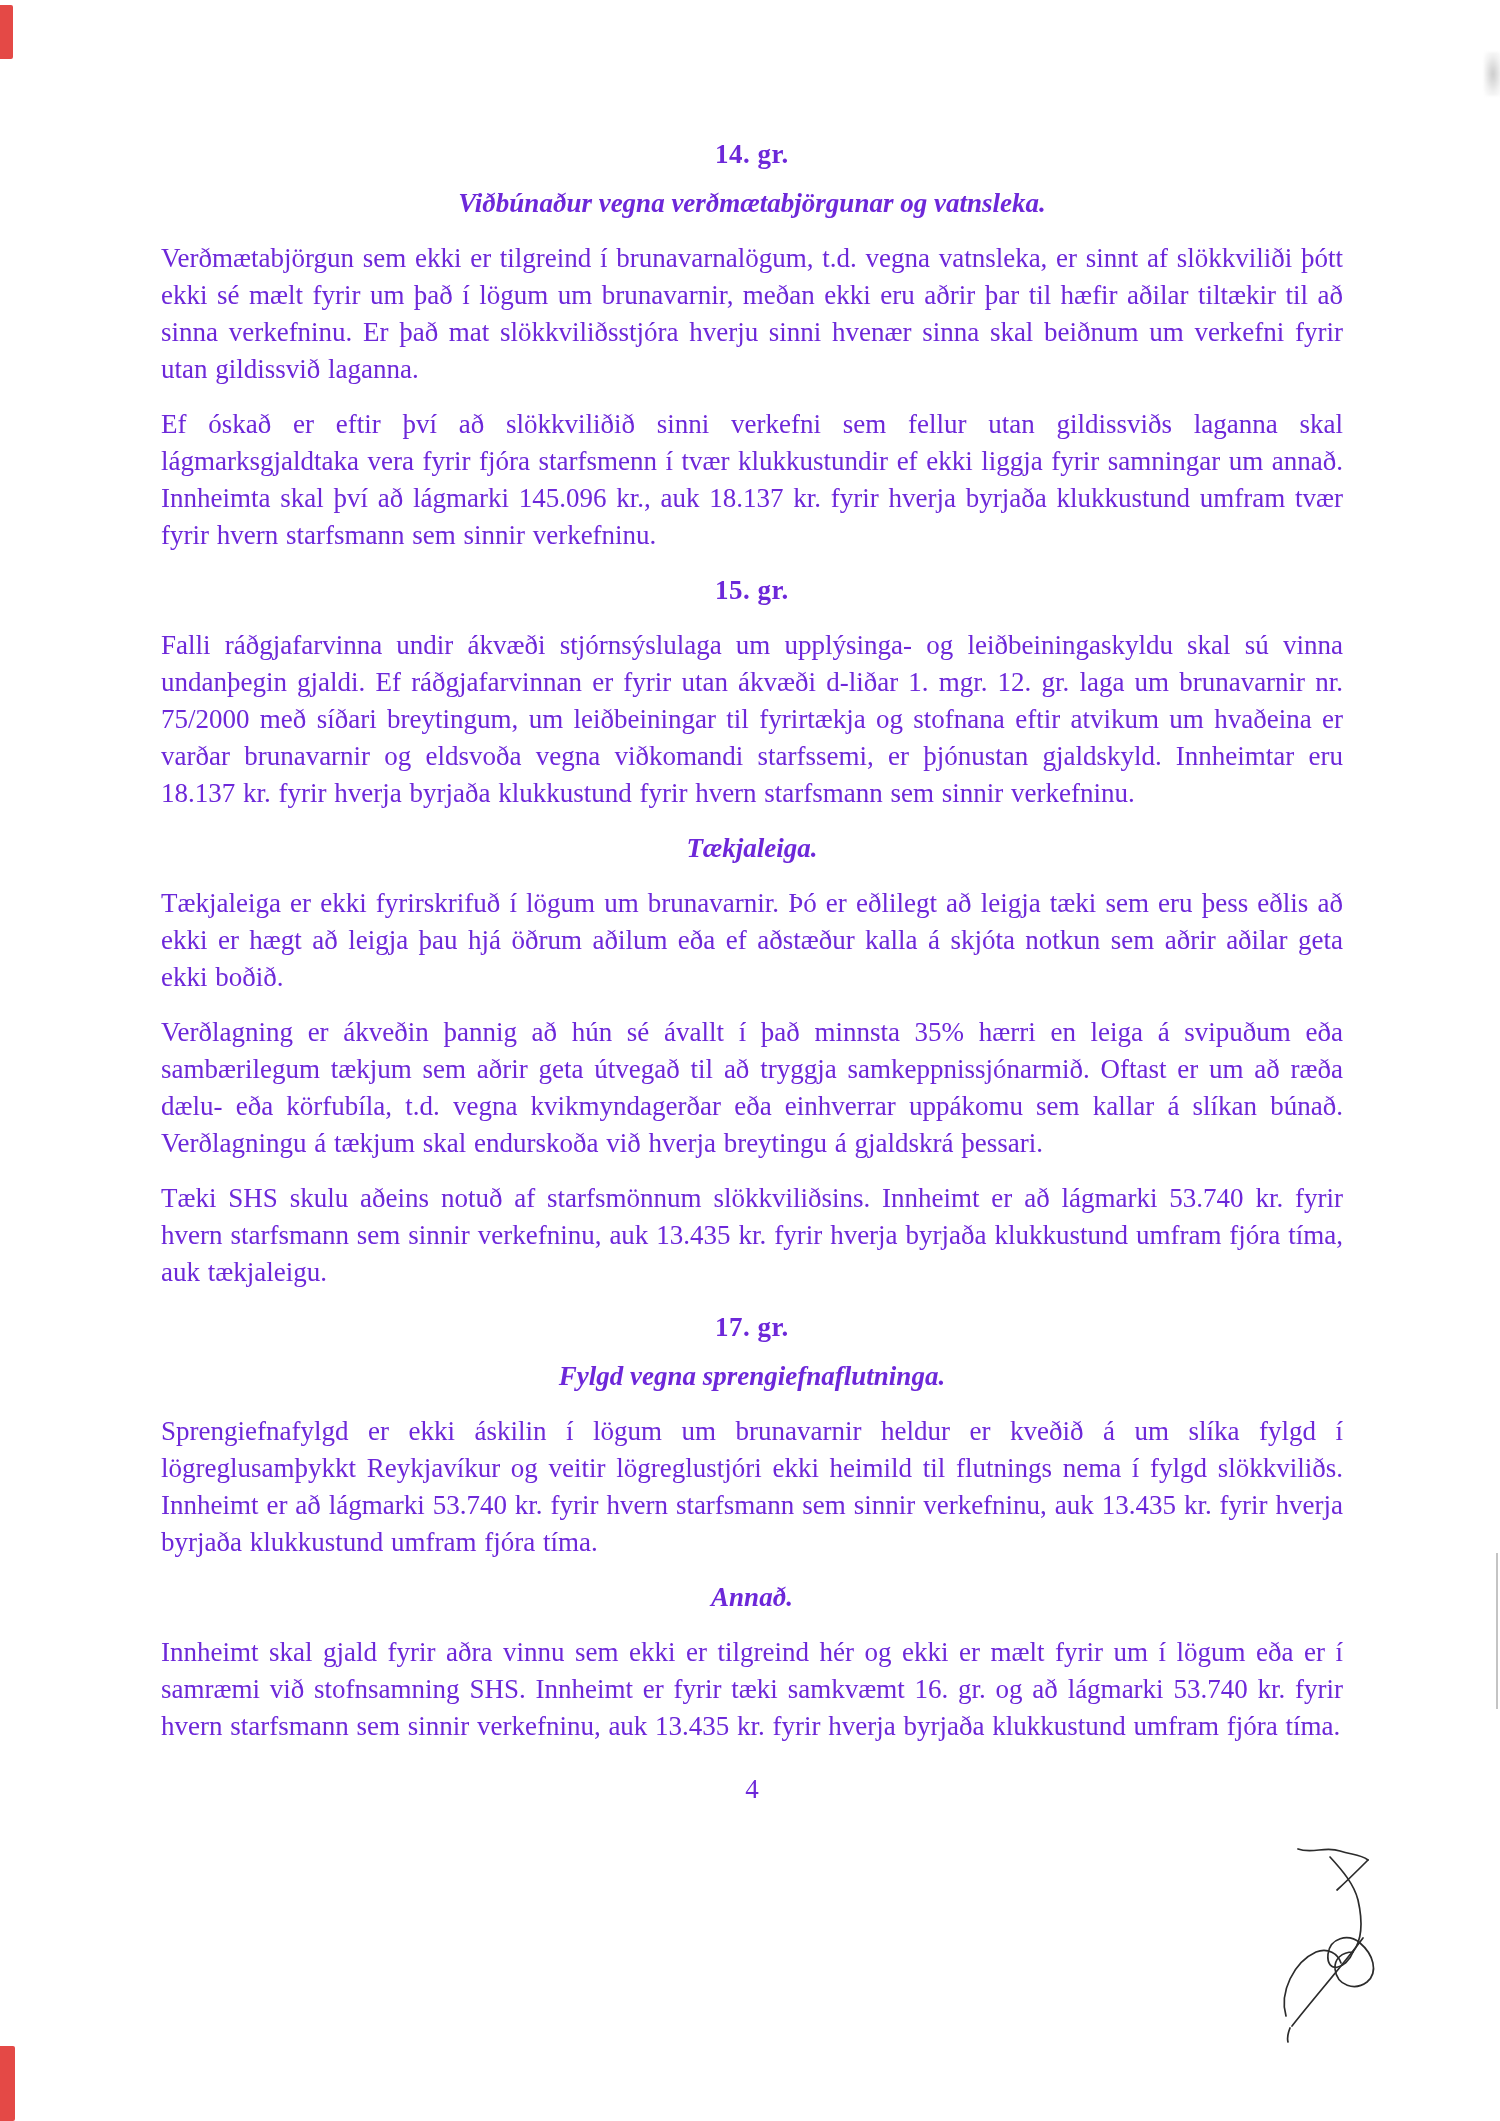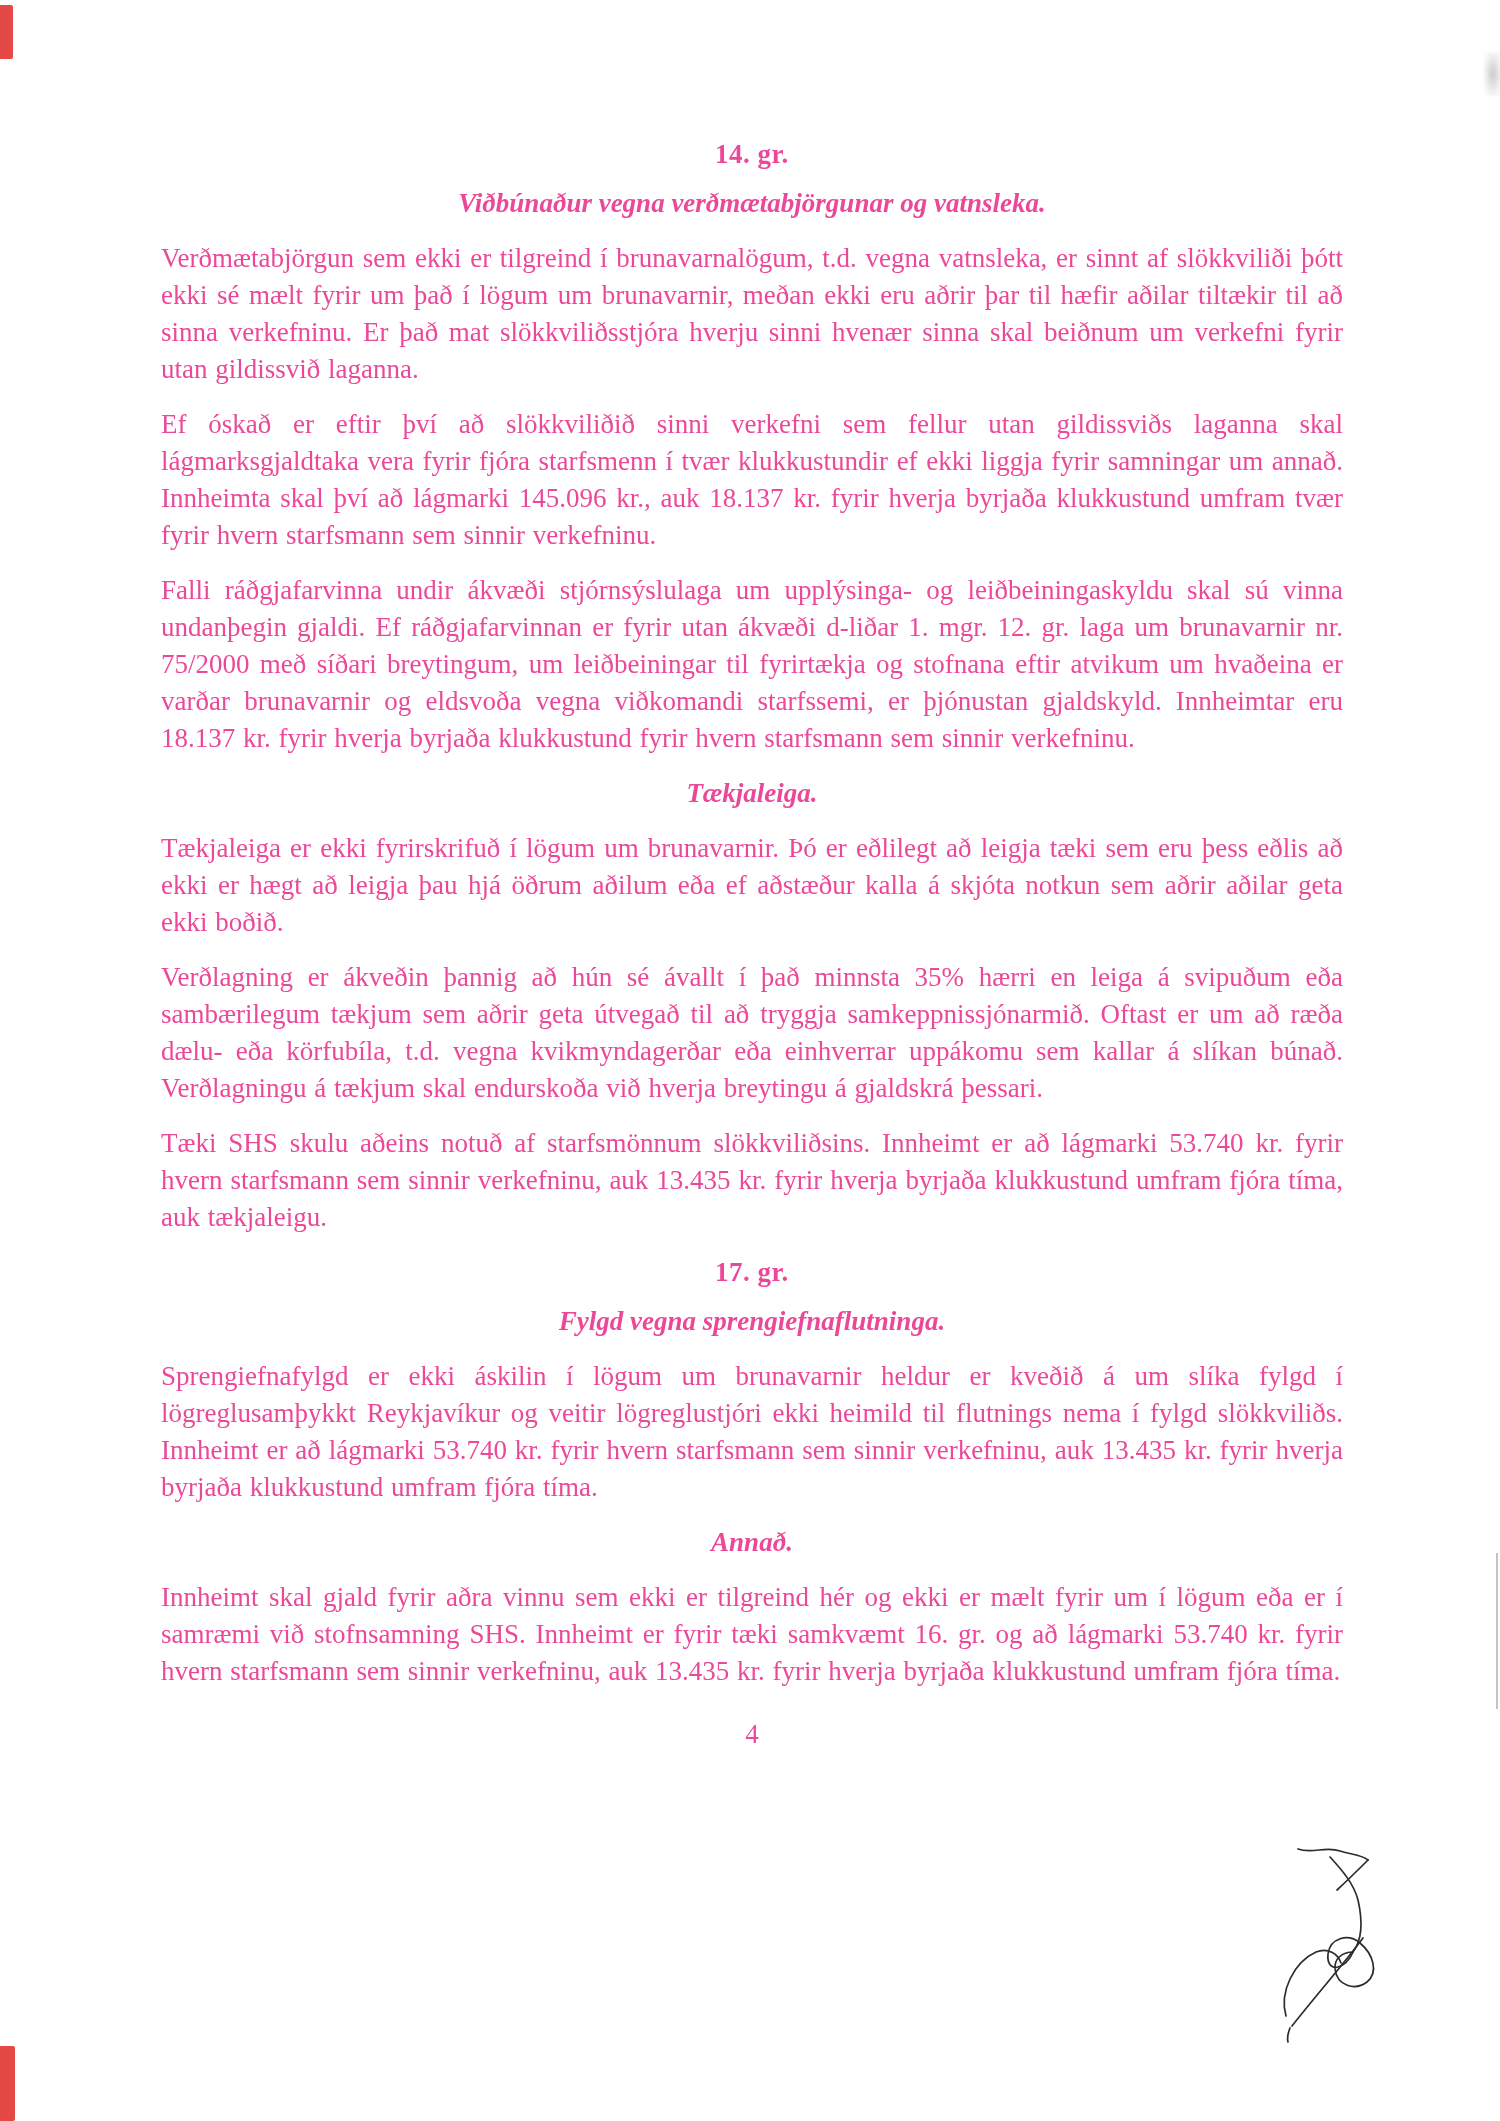--- a/index.html
+++ b/index.html
@@ -7,21 +7,21 @@
     padding: 0;
     background: #ffffff;
   }
   .page {
     position: relative;
     width: 1500px;
     height: 2121px;
     background: #ffffff;
     overflow: hidden;
     font-family: "Liberation Serif", "DejaVu Serif", serif;
-    color: #ec4899;
+    color: #6d28d9;
   }
   .content {
     position: absolute;
     left: 152px;
     top. : 0;
     top: 136px;
     width: 1200px;
   }
   .section-heading {
     text-align: center;
@@ -106,20 +106,21 @@
   <main class="content">
     <div id="sections">
   <section class="section-block">
     <h2 class="section-heading">14. gr.</h2>
     <h3 class="section-subtitle">Viðbúnaður vegna verðmætabjörgunar og vatnsleka.</h3>
   <p class="para">Verðmætabjörgun sem ekki er tilgreind í brunavarnalögum, t.d. vegna vatnsleka, er sinnt af slökkviliði þótt ekki sé mælt fyrir um það í lögum um brunavarnir, meðan ekki eru aðrir þar til hæfir aðilar tiltækir til að sinna verkefninu. Er það mat slökkviliðsstjóra hverju sinni hvenær sinna skal beiðnum um verkefni fyrir utan gildissvið laganna.</p>
           <p class="para">Ef óskað er eftir því að slökkviliðið sinni verkefni sem fellur utan gildissviðs laganna skal lágmarksgjaldtaka vera fyrir fjóra starfsmenn í tvær klukkustundir ef ekki liggja fyrir samningar um annað. Innheimta skal því að lágmarki 145.096 kr., auk 18.137 kr. fyrir hverja byrjaða klukkustund umfram tvær fyrir hvern starfsmann sem sinnir verkefninu.</p>
         </section>
 
   <section class="section-block">
+    <h2 class="section-heading">15. gr.</h2>
   <p class="para">Falli ráðgjafarvinna undir ákvæði stjórnsýslulaga um upplýsinga- og leiðbeiningaskyldu skal sú vinna undanþegin gjaldi. Ef ráðgjafarvinnan er fyrir utan ákvæði d-liðar 1. mgr. 12. gr. laga um brunavarnir nr. 75/2000 með síðari breytingum, um leiðbeiningar til fyrirtækja og stofnana eftir atvikum um hvaðeina er varðar brunavarnir og eldsvoða vegna viðkomandi starfssemi, er þjónustan gjaldskyld. Innheimtar eru 18.137 kr. fyrir hverja byrjaða klukkustund fyrir hvern starfsmann sem sinnir verkefninu.</p>
         </section>
 
   <section class="section-block">
     <h3 class="section-subtitle">Tækjaleiga.</h3>
   <p class="para">Tækjaleiga er ekki fyrirskrifuð í lögum um brunavarnir. Þó er eðlilegt að leigja tæki sem eru þess eðlis að ekki er hægt að leigja þau hjá öðrum aðilum eða ef aðstæður kalla á skjóta notkun sem aðrir aðilar geta ekki boðið.</p>
           <p class="para">Verðlagning er ákveðin þannig að hún sé ávallt í það minnsta 35% hærri en leiga á svipuðum eða sambærilegum tækjum sem aðrir geta útvegað til að tryggja samkeppnissjónarmið. Oftast er um að ræða dælu- eða körfubíla, t.d. vegna kvikmyndagerðar eða einhverrar uppákomu sem kallar á slíkan búnað. Verðlagningu á tækjum skal endurskoða við hverja breytingu á gjaldskrá þessari.</p>
           <p class="para">Tæki SHS skulu aðeins notuð af starfsmönnum slökkviliðsins. Innheimt er að lágmarki 53.740 kr. fyrir hvern starfsmann sem sinnir verkefninu, auk 13.435 kr. fyrir hverja byrjaða klukkustund umfram fjóra tíma, auk tækjaleigu.</p>
         </section>
 

